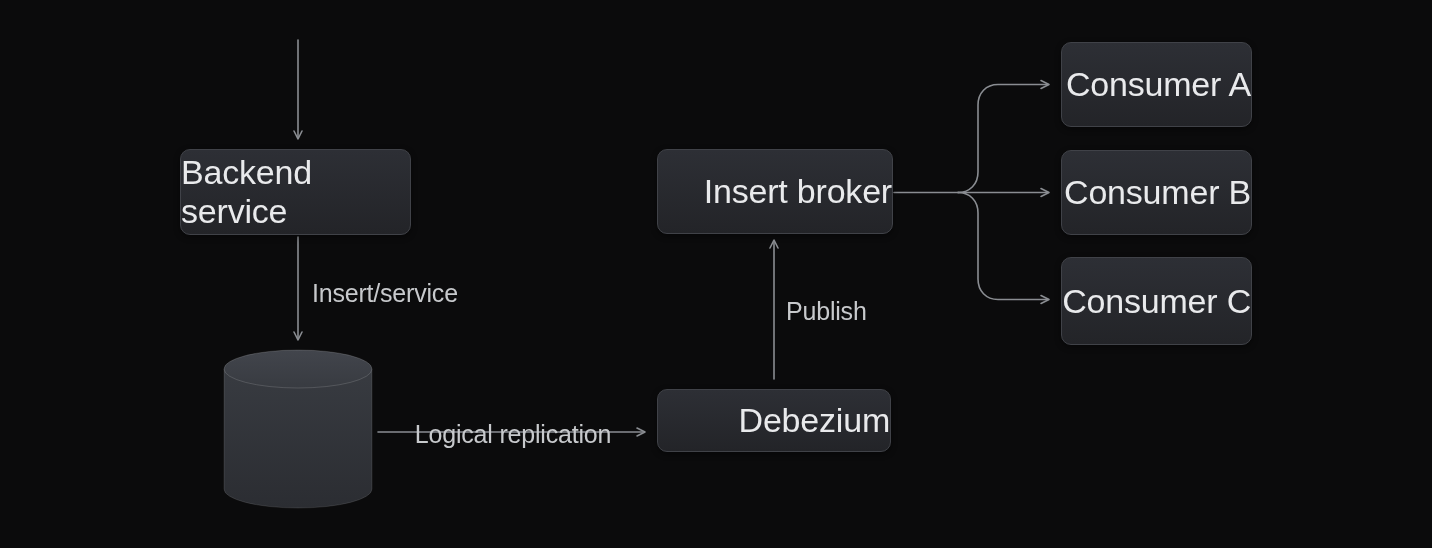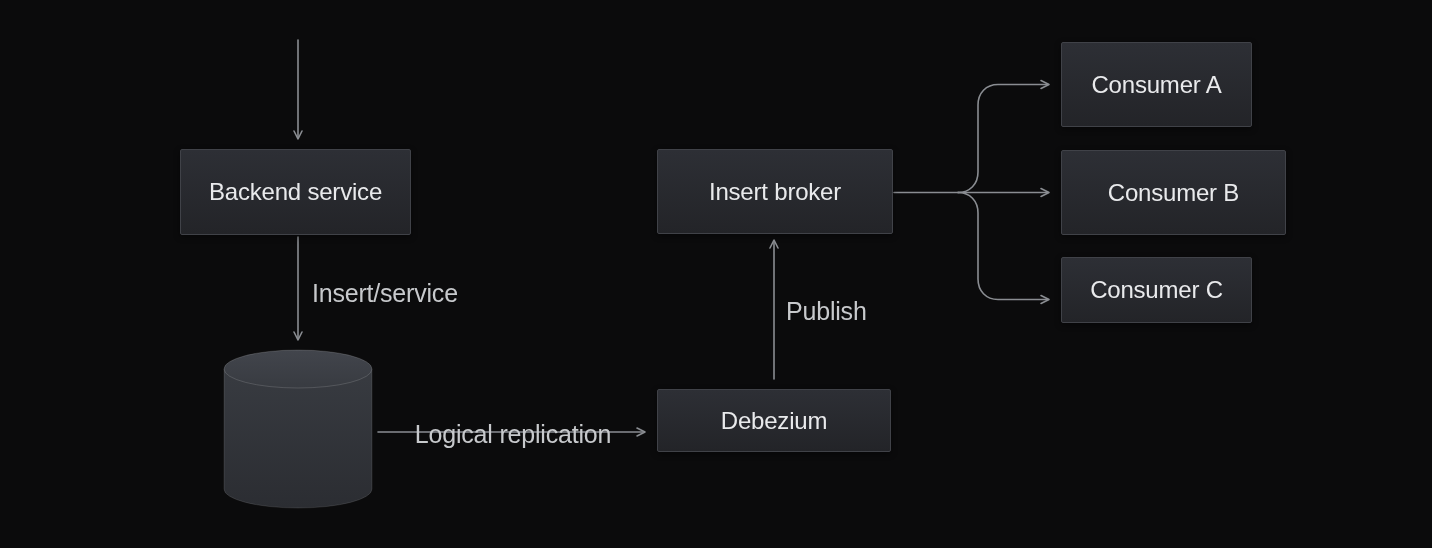--- a/index.html
+++ b/index.html
@@ -16,36 +16,36 @@
   }
   svg.wires {
     position: absolute;
     left: 0; top: 0;
     width: 1432px; height: 548px;
   }
   .node {
     position: absolute;
     display: flex;
     align-items: center;
-    justify-content: center;
+    justify-content: flex-end;
     background: linear-gradient(180deg, #2d2f35 0%, #232428 100%);
     border: 1px solid #404248;
-    border-radius: 2px;
+    border-radius: 10px;
     box-sizing: border-box;
     color: #e9eaec;
-    font-size: 24px;
+    font-size: 34px;
     letter-spacing: -0.2px;
     box-shadow: 0 2px 6px rgba(0,0,0,0.45);
   }
   .node-backend   { left: 180px;  top: 149px; width: 231px; height: 86px; }
   .node-broker    { left: 657px;  top: 149px; width: 236px; height: 85px; }
   .node-debezium  { left: 657px;  top: 389px; width: 234px; height: 63px; }
   .node-consumer-a{ left: 1061px; top: 42px;  width: 191px; height: 85px; }
-  .node-consumer-b{ left: 1061px; top: 150px; width: 225px; height: 85px; }
-  .node-consumer-c{ left: 1061px; top: 257px; width: 191px; height: 66px; }
+  .node-consumer-b{ left: 1061px; top: 150px; width: 191px; height: 85px; }
+  .node-consumer-c{ left: 1061px; top: 257px; width: 191px; height: 88px; }
   .edge-label {
     position: absolute;
     color: #c7c9cc;
     font-size: 25px;
     letter-spacing: -0.2px;
     white-space: nowrap;
     line-height: 30px;
   }
   .label-insert  { left: 312px; top: 278px; }
   .label-logical { left: 513px; top: 419px; transform: translateX(-50%); }

